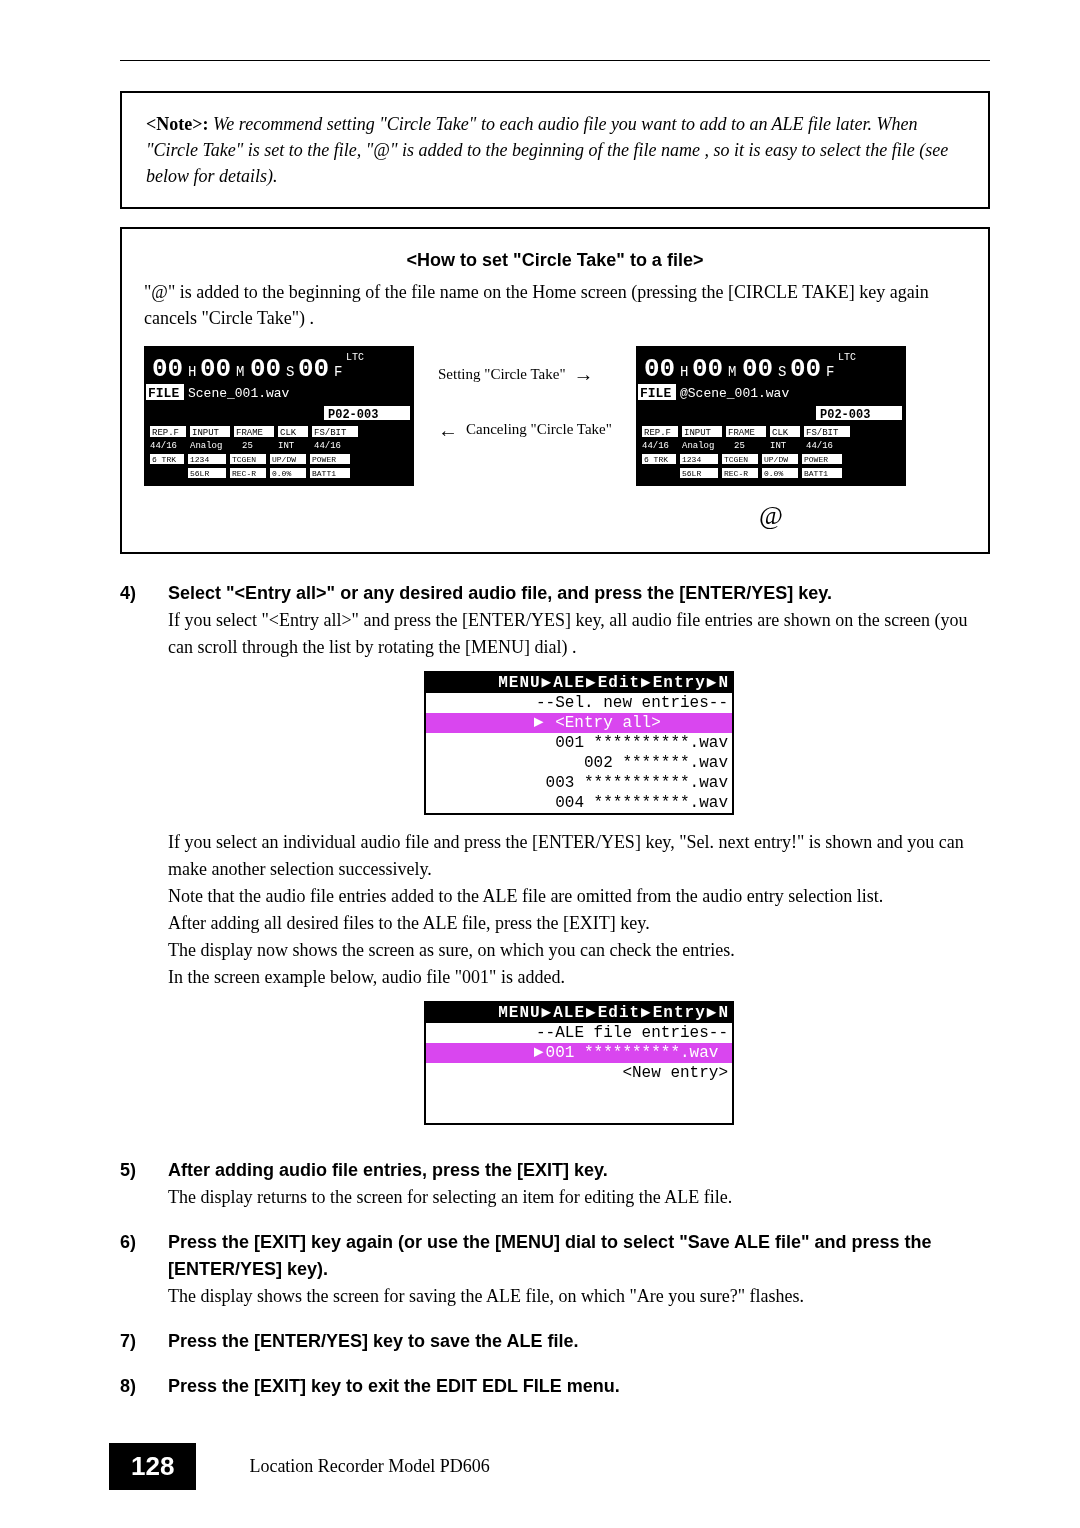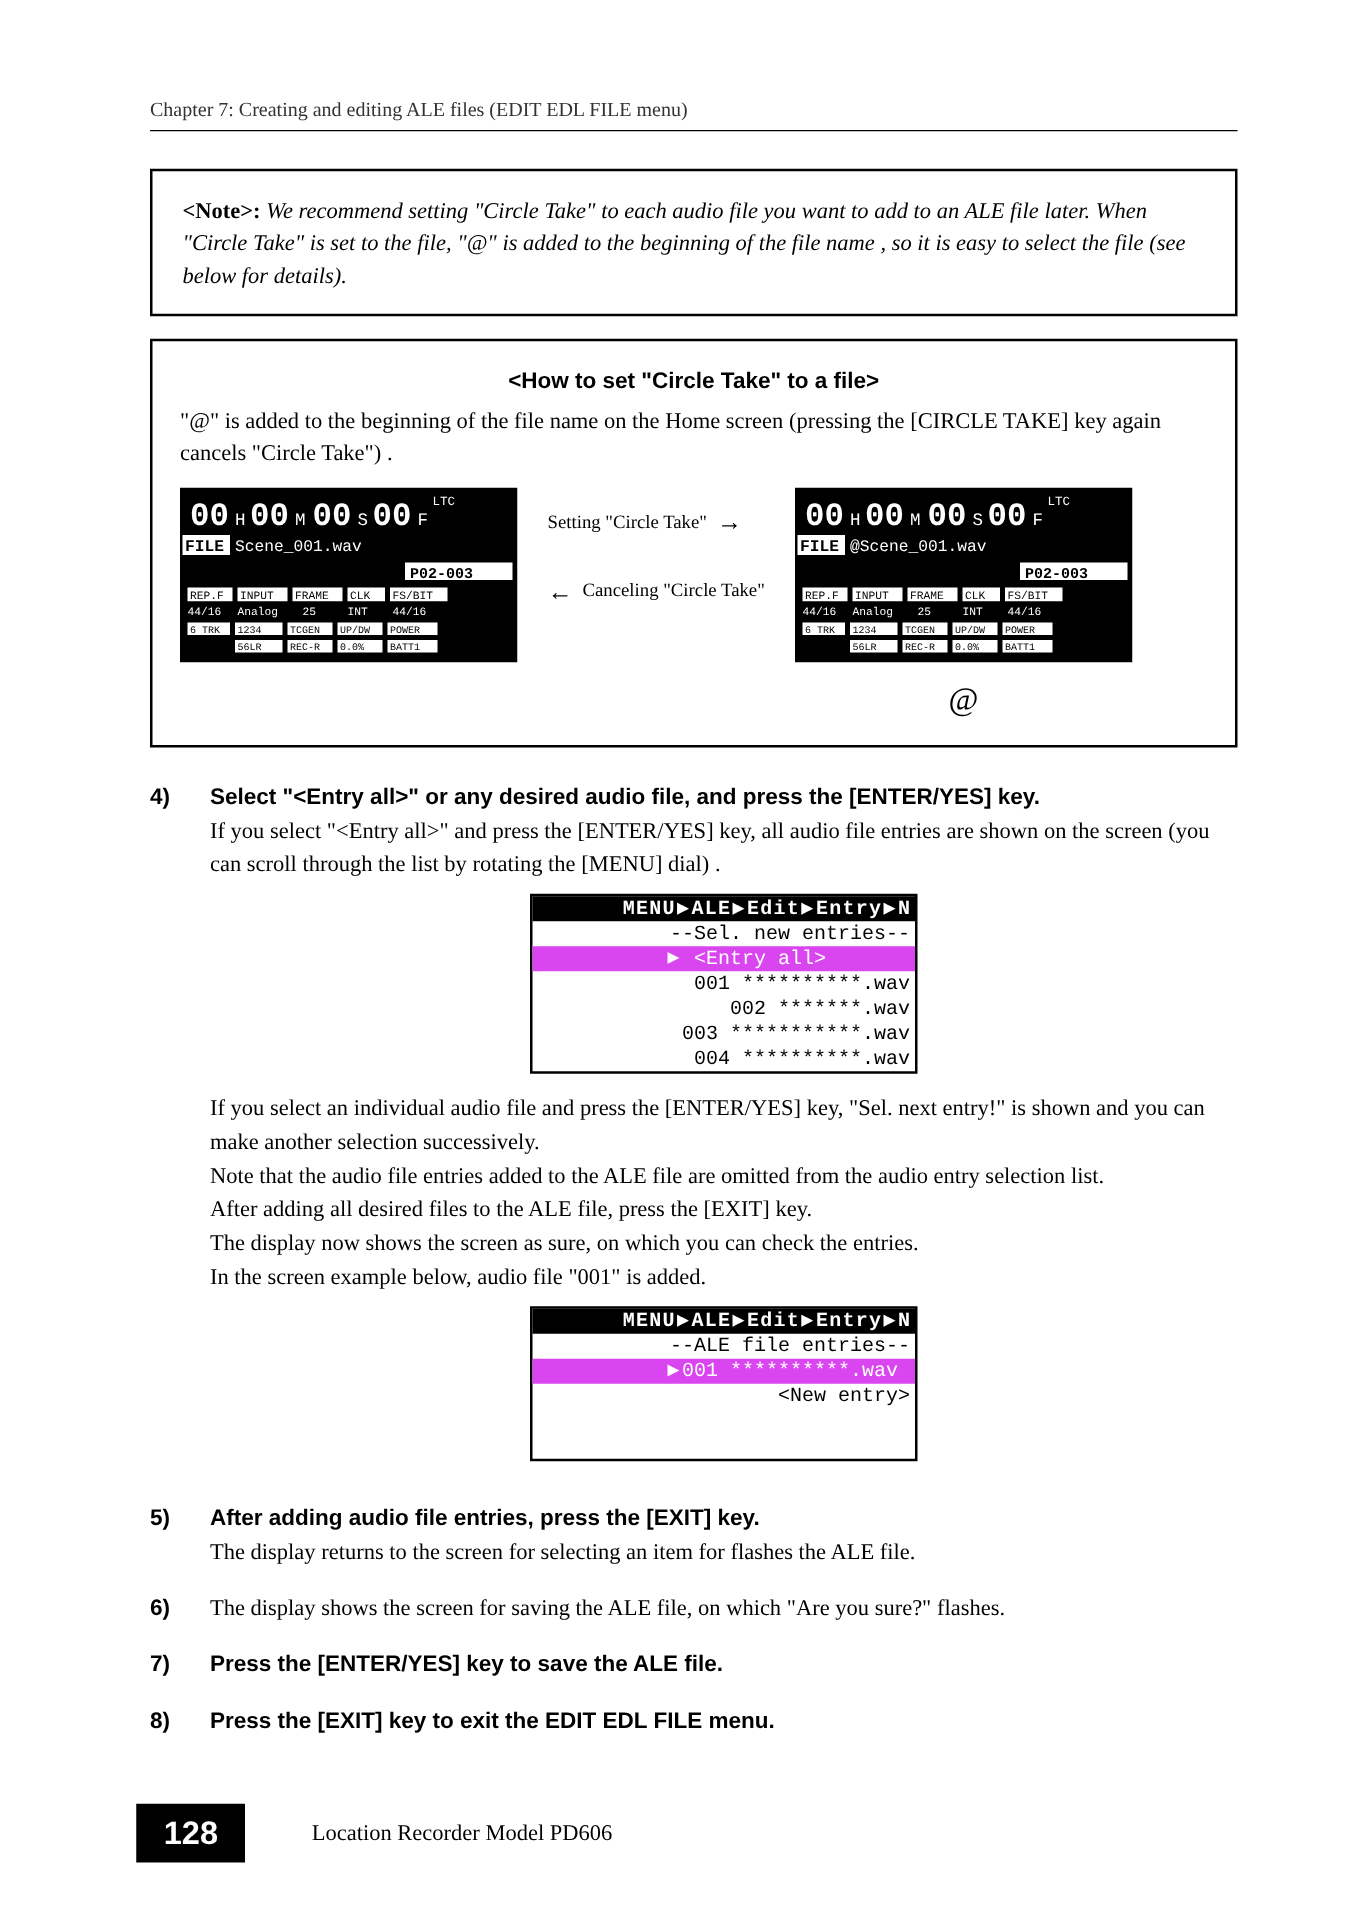--- a/index.html
+++ b/index.html
@@ -33,21 +33,20 @@
     .lcd .caret.inv { background:#fff; }
     .footer { position:absolute; bottom:38px; left:109px; display:flex; align-items:center; gap:28px; }
     .pgnum { background:#000; color:#fff; font-family:Arial,Helvetica,sans-serif; font-size:26px; font-weight:bold; padding:8px 22px; }
     .ftext { font-size:18px;padding-left:25px; }
   </style>
 </head>
 <body>
 
 <div class="page">
 
-  <div class="chapter-line">Chapter 7: Creating and editing ALE files (EDIT EDL FILE menu)</div>
   <hr class="rule">
 
   <div class="note-box">
     <span class="note-lbl">&lt;Note&gt;:</span>
     <span class="note-body">We recommend setting "Circle Take" to each audio file you want to add to an ALE file later. When "Circle Take" is set to the file, "@" is added to the beginning of the file name , so it is easy to select the file (see below for details).</span>
   </div>
 
   <div class="howto-box">
     <div class="howto-title">&lt;How to set "Circle Take" to a file&gt;</div>
     <div class="howto-p">"@" is added to the beginning of the file name on the Home screen (pressing the [CIRCLE TAKE] key again cancels "Circle Take") .</div>
@@ -225,27 +224,28 @@
           <div class="row">&nbsp;</div>
         </div>
       </div>
     </div>
   </div>
 
   <div class="step">
     <div class="step-num">5)</div>
     <div class="step-body">
       <div class="step-h">After adding audio file entries, press the [EXIT] key.</div>
-      <div>The display returns to the screen for selecting an item for flashes the ALE file.</div>
+      <div>The display returns to the screen for selecting an item for editing the ALE file.</div>
     </div>
   </div>
 
   <div class="step">
     <div class="step-num">6)</div>
     <div class="step-body">
+      <div class="step-h">Press the [EXIT] key again (or use the [MENU] dial to select "Save ALE file" and press the [ENTER/YES] key).</div>
       <div>The display shows the screen for saving the ALE file, on which "Are you sure?" flashes.</div>
     </div>
   </div>
 
   <div class="step">
     <div class="step-num">7)</div>
     <div class="step-body">
       <div class="step-h">Press the [ENTER/YES] key to save the ALE file.</div>
     </div>
   </div>

